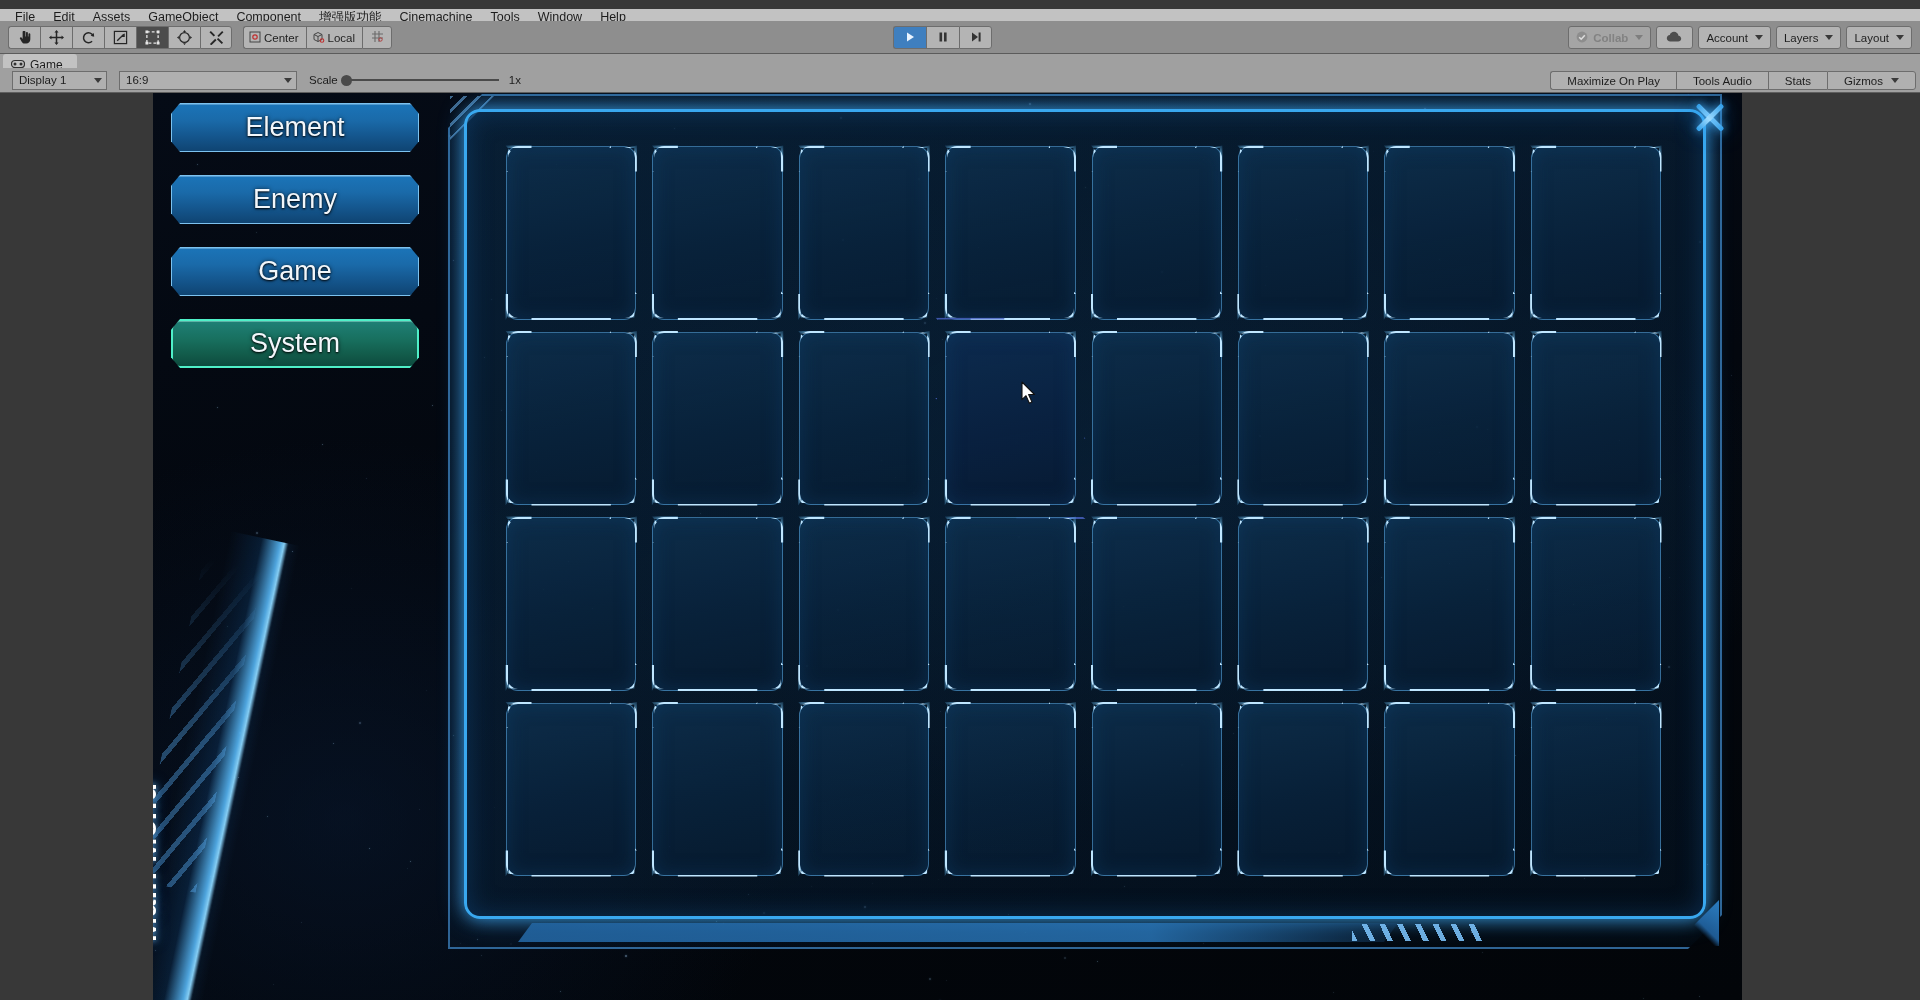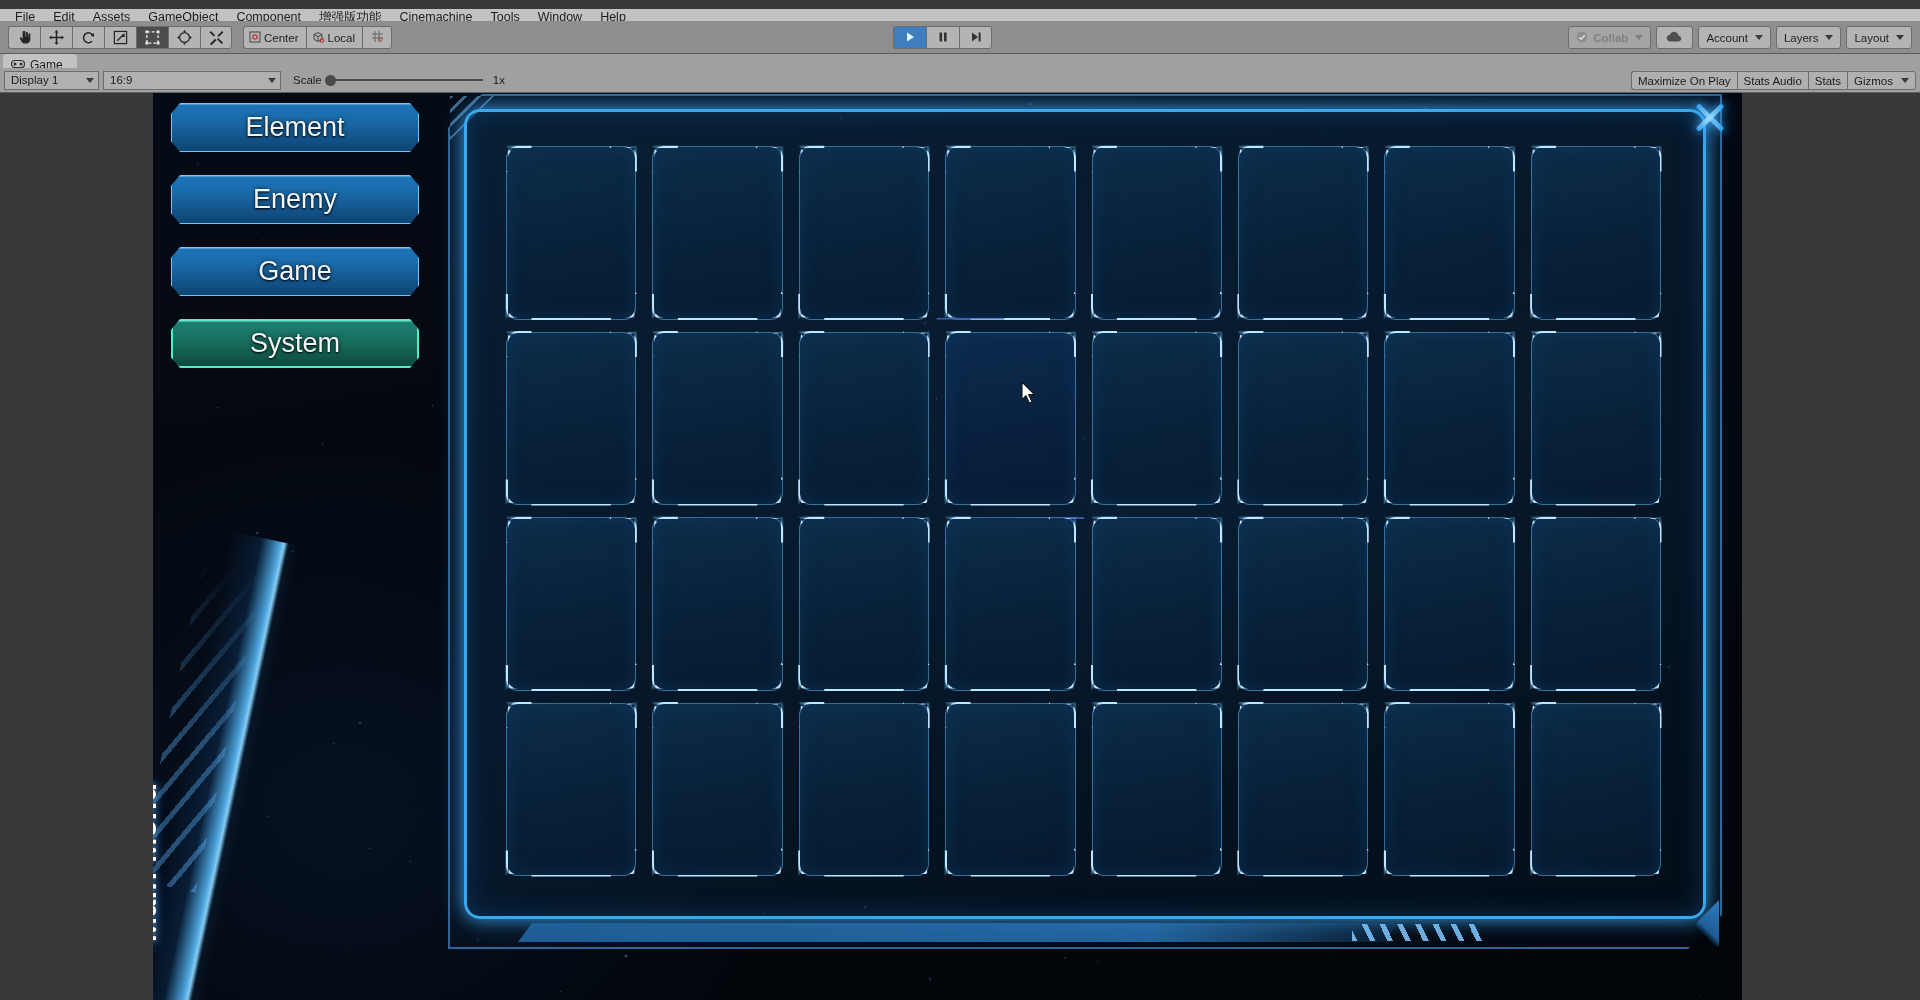--- a/index.html
+++ b/index.html
@@ -94,31 +94,31 @@
 
   
   .gamebar {
     position: absolute; top: 68px; left: 0; width: 1920px; height: 25px;
     background: #a0a0a0; border-bottom: 1px solid #5e5e5e;
     display: flex; align-items: center;
   }
   .gb-field {
     height: 19px; background: #b0b0b0; border: 1px solid #6d6d6d;
     display: flex; align-items: center; justify-content: space-between;
-    font-size: 11.5px; color: #1c1c1c; padding: 0 4px 0 6px; margin-left: 4px;
+    font-size: 11.5px; color: #1c1c1c; padding: 0 4px 0 6px; margin-left: 12px;
   }
   .gb-label { font-size: 11.5px; color:#1c1c1c; margin-left: 12px; }
   .slider-wrap { display:flex; align-items:center; margin-left:6px; }
   .slider-track { width: 155px; height: 2px; background:#4a4a4a; position: relative; }
   .slider-knob { position:absolute; left: -3px; top:-4px; width:11px;height:11px;border-radius:50%;background:#4a4a4a;}
   .scale-val { font-size: 11.5px; color:#1c1c1c; margin-left: 10px; }
   .gb-right { position:absolute; right: 4px; top: 3px; display:flex; }
   .gb-toggle {
     height:19px; background:#b0b0b0; border:1px solid #6d6d6d; border-right-width:0;
-    display:flex;align-items:center; padding:0 6px;
+    display:flex;align-items:center; padding:0 16px;
     font-size:11.5px;color:#1c1c1c; white-space:nowrap;
   }
   .gb-toggle:first-child{border-radius:3px 0 0 3px;}
   .gb-toggle.last{border-radius:0 3px 3px 0;border-right-width:1px; gap:6px;}
 
   
   .gameview {
     position: absolute;
     top: 93px; left: 153px;
     width: 1589px; height: 907px;
@@ -510,21 +510,21 @@
         <div class="slider-knob"></div>
       </div>
     </div>
     <span class="scale-val">1x</span>
 
     <div class="gb-right">
       <div class="gb-toggle">
         <span>Maximize On Play</span>
       </div>
       <div class="gb-toggle">
-        <span>Stats Audio</span>
+        <span>Tools Audio</span>
       </div>
       <div class="gb-toggle">
         <span>Stats</span>
       </div>
       <div class="gb-toggle last">
         <span>Gizmos</span>
         <span class="caret"></span>
       </div>
     </div>
   </div>

